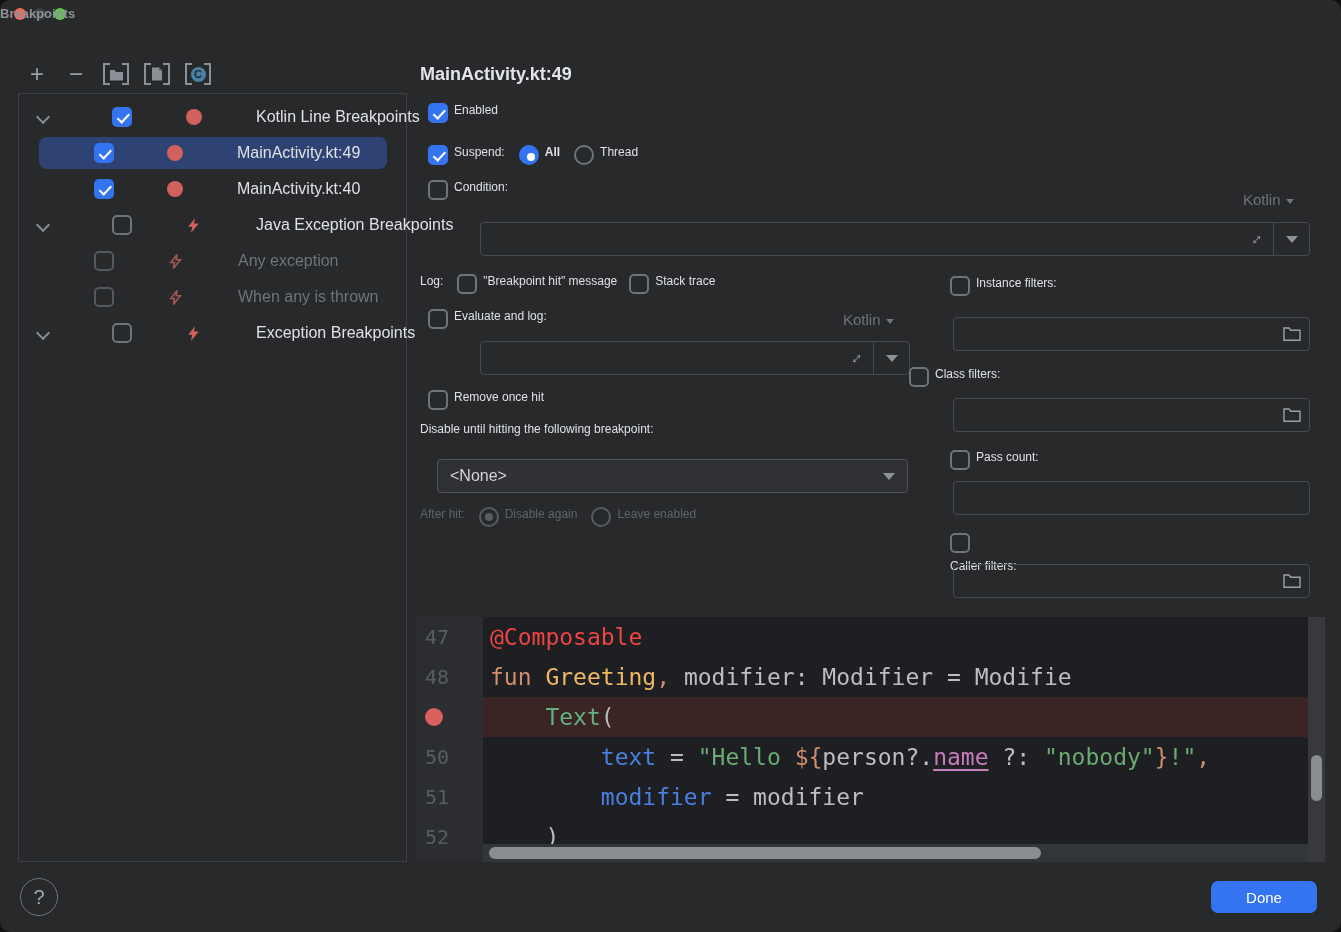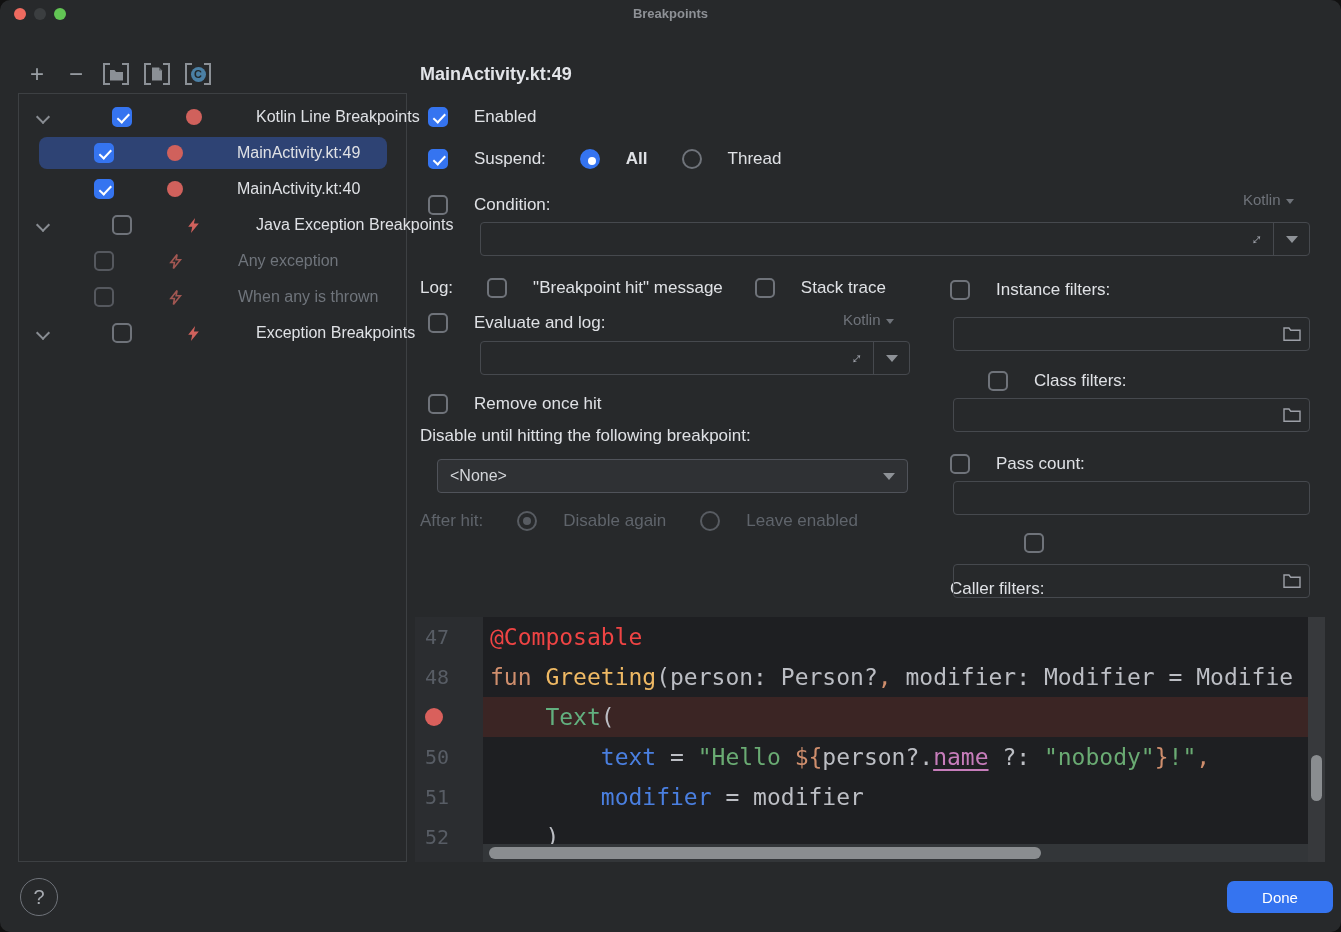--- a/index.html
+++ b/index.html
@@ -8,21 +8,21 @@
     position:relative;width:1341px;height:932px;background:#27292B;
     border-radius:10px;overflow:hidden;
     font-family:"Liberation Sans","DejaVu Sans",sans-serif;color:#DFE1E5;
   }
   
   .titlebar{position:absolute;left:0;top:0;width:100%;height:28px;}
   .light{position:absolute;top:8px;width:12px;height:12px;border-radius:50%;}
   .light.red{left:14px;background:#EE6A5F;}
   .light.yellow{left:34px;background:#3B3E40;}
   .light.green{left:54px;background:#62C554;}
-  .win-title{position:absolute;left:0;right:0;top:6px;text-align:center;
+  .win-title{position:absolute;left:0;right:0;top:6px;text-align:left;
     font-size:13px;font-weight:bold;color:#8E9196;}
   
   .toolbar{position:absolute;left:25px;top:60px;display:flex;gap:15px;align-items:center;height:28px;}
   .tb-btn{width:24px;height:24px;display:flex;align-items:center;justify-content:center;color:#9BA0A6;}
   .plus-glyph,.minus-glyph{font-size:24px;line-height:22px;font-weight:400;color:#9BA0A6;}
   .brk{position:relative;width:26px;height:22px;display:flex;align-items:center;justify-content:center;}
   .brk::before{content:"";position:absolute;left:0;top:0;bottom:0;width:5px;
     border:2px solid #8B9096;border-right:none;}
   .brk::after{content:"";position:absolute;right:0;top:0;bottom:0;width:5px;
     border:2px solid #8B9096;border-left:none;}
@@ -44,21 +44,21 @@
     border:2px solid #6F737A;background:transparent;}
   .cb.checked{background:#3574F0;border-color:#3574F0;}
   .cb.checked::after{content:"";position:absolute;left:5.5px;top:1.5px;width:5px;height:9.5px;
     border:solid #fff;border-width:0 2.2px 2.2px 0;transform:rotate(43deg);}
   .cb.dim{border-color:#55585E;}
   .bp-circle{width:16px;height:16px;border-radius:50%;background:#D0615C;flex:0 0 16px;margin-left:7px;}
   .bolt{width:17px;height:17px;flex:0 0 17px;margin-left:6px;}
   .t-label{margin-left:7px;white-space:nowrap;}
   .t-label.muted{color:#6F747B;}
   
-  .rrow{position:absolute;display:flex;align-items:flex-end;gap:26px;font-size:17px;height:24px;}
+  .rrow{position:absolute;display:flex;align-items:flex-start;gap:6px;font-size:12px;height:24px;}
   .rrow .cb{flex:0 0 20px;}
   .radio{width:20px;height:20px;border-radius:50%;border:2px solid #6F737A;position:relative;flex:0 0 20px;}
   .radio.sel{background:#3574F0;border-color:#3574F0;}
   .radio.sel::after{content:"";position:absolute;left:6px;top:6px;width:8px;height:8px;border-radius:50%;background:#fff;}
   .radio.dis{border-color:#585C62;}
   .radio.dis.sel{background:transparent;border-color:#585C62;}
   .radio.dis.sel::after{background:#585C62;width:8px;height:8px;left:4px;top:4px;}
   .h1{position:absolute;left:420px;top:64px;font-size:18px;font-weight:bold;color:#E2E4E8;}
   .lang{position:absolute;color:#6F737A;font-size:15px;display:flex;align-items:center;gap:5px;}
   .mini-caret{width:0;height:0;border-left:4px solid transparent;border-right:4px solid transparent;
@@ -96,21 +96,21 @@
   .tok-string{color:#6AAB73}.tok-template{color:#CF8E6D}.tok-punct{color:#CF8E6D}
   .tok-property{color:#C77DBB;text-decoration:underline;text-underline-offset:4px;}
   .vscroll{position:absolute;right:0;top:0;width:17px;height:100%;background:#37393C;}
   .vscroll .thumb{position:absolute;left:3px;width:11px;top:138px;height:46px;background:#8A8D90;border-radius:6px;}
   .hscroll{position:absolute;left:68px;right:17px;bottom:0;height:18px;background:#333639;}
   .hscroll .thumb{position:absolute;left:6px;top:3px;width:552px;height:12px;background:#8A8D90;border-radius:6px;}
   
   .help-btn{position:absolute;left:20px;top:878px;width:38px;height:38px;border-radius:50%;
     border:1px solid #6F737A;color:#A6AAB0;font-size:20px;display:flex;align-items:center;justify-content:center;}
   .done-btn{position:absolute;left:1211px;top:881px;width:106px;height:32px;border-radius:7px;
-    background:#3574F0;color:#fff;font-size:15px;display:flex;align-items:center;justify-content:center;border:none;margin-left:16px;}
+    background:#3574F0;color:#fff;font-size:15px;display:flex;align-items:center;justify-content:center;border:none;}
   .folder-svg,.file-svg{display:block;}
 </style>
 </head>
 <body>
 
 <div id="window">
 
   <div class="titlebar">
     <span class="light red"></span>
     <span class="light yellow"></span>
@@ -199,21 +199,21 @@
 
   <div class="rrow" style="left:428px;top:145px;">
     <span class="cb checked"></span>
     <span>Suspend:</span>
     <span class="radio sel" style="margin-left:8px"></span>
     <span class="bold">All</span>
     <span class="radio" style="margin-left:8px"></span>
     <span>Thread</span>
   </div>
 
-  <div class="rrow" style="left:428px;top:191px;">
+  <div class="rrow" style="left:428px;top:180px;">
     <span class="cb"></span>
     <span>Condition:</span>
   </div>
   <div class="lang" style="left:1243px;top:191px;">
     <span>Kotlin</span>
       <span class="mini-caret"></span>
   </div>
   <div class="expr-field" style="left:480px;top:222px;width:830px;">
     <input value="" style="">
     <span class="expr-expand">↔</span>
@@ -271,21 +271,21 @@
     <span class="cb"></span>
     <span>Instance filters:</span>
   </div>
   <div class="field" style="left:953px;top:317px;width:357px;">
     <input value="" style="">
     <svg class="folder" width="18" height="15" viewBox="0 0 18 15">
         <path d="M1 2 h5 l1.7 2.2 H17 v10 H1 Z" fill="none" stroke="#9DA0A8" stroke-width="1.4"></path>
       </svg>
   </div>
 
-  <div class="rrow" style="left:988px;top:367px;">
+  <div class="rrow" style="left:909px;top:367px;">
     <span class="cb"></span>
     <span>Class filters:</span>
   </div>
   <div class="field" style="left:953px;top:398px;width:357px;">
     <input value="" style="">
     <svg class="folder" width="18" height="15" viewBox="0 0 18 15">
         <path d="M1 2 h5 l1.7 2.2 H17 v10 H1 Z" fill="none" stroke="#9DA0A8" stroke-width="1.4"></path>
       </svg>
   </div>
 
@@ -310,21 +310,21 @@
 
   <div class="code-panel">
     <div class="code-gutter-bg"></div>
     <div>
         <div class="code-row">
           <div class="gutter-cell">47</div>
           <div class="code-cell"><span class="tok-annotation">@Composable</span></div>
         </div>
         <div class="code-row">
           <div class="gutter-cell">48</div>
-          <div class="code-cell"><span class="tok-keyword">fun </span><span class="tok-function">Greeting</span><span class="tok-plain">(person: Person?</span><span class="tok-punct">,</span><span class="tok-plain"> modifier: Modifier = Modifie</span></div>
+          <div class="code-cell"><span class="tok-keyword">fun </span><span class="tok-function">Greeting</span><span class="tok-punct">,</span><span class="tok-plain"> modifier: Modifier = Modifie</span></div>
         </div>
         <div class="code-row bp">
           <div class="gutter-cell">
             <span class="bp-dot"></span>
           </div>
           <div class="code-cell"><span class="tok-plain">    </span><span class="tok-call">Text</span><span class="tok-plain">(</span></div>
         </div>
         <div class="code-row">
           <div class="gutter-cell">50</div>
           <div class="code-cell"><span class="tok-plain">        </span><span class="tok-param">text</span><span class="tok-plain"> = </span><span class="tok-string">"Hello </span><span class="tok-template">${</span><span class="tok-plain">person?.</span><span class="tok-property">name</span><span class="tok-plain"> ?: </span><span class="tok-string">"nobody"</span><span class="tok-template">}</span><span class="tok-string">!"</span><span class="tok-punct">,</span></div>

